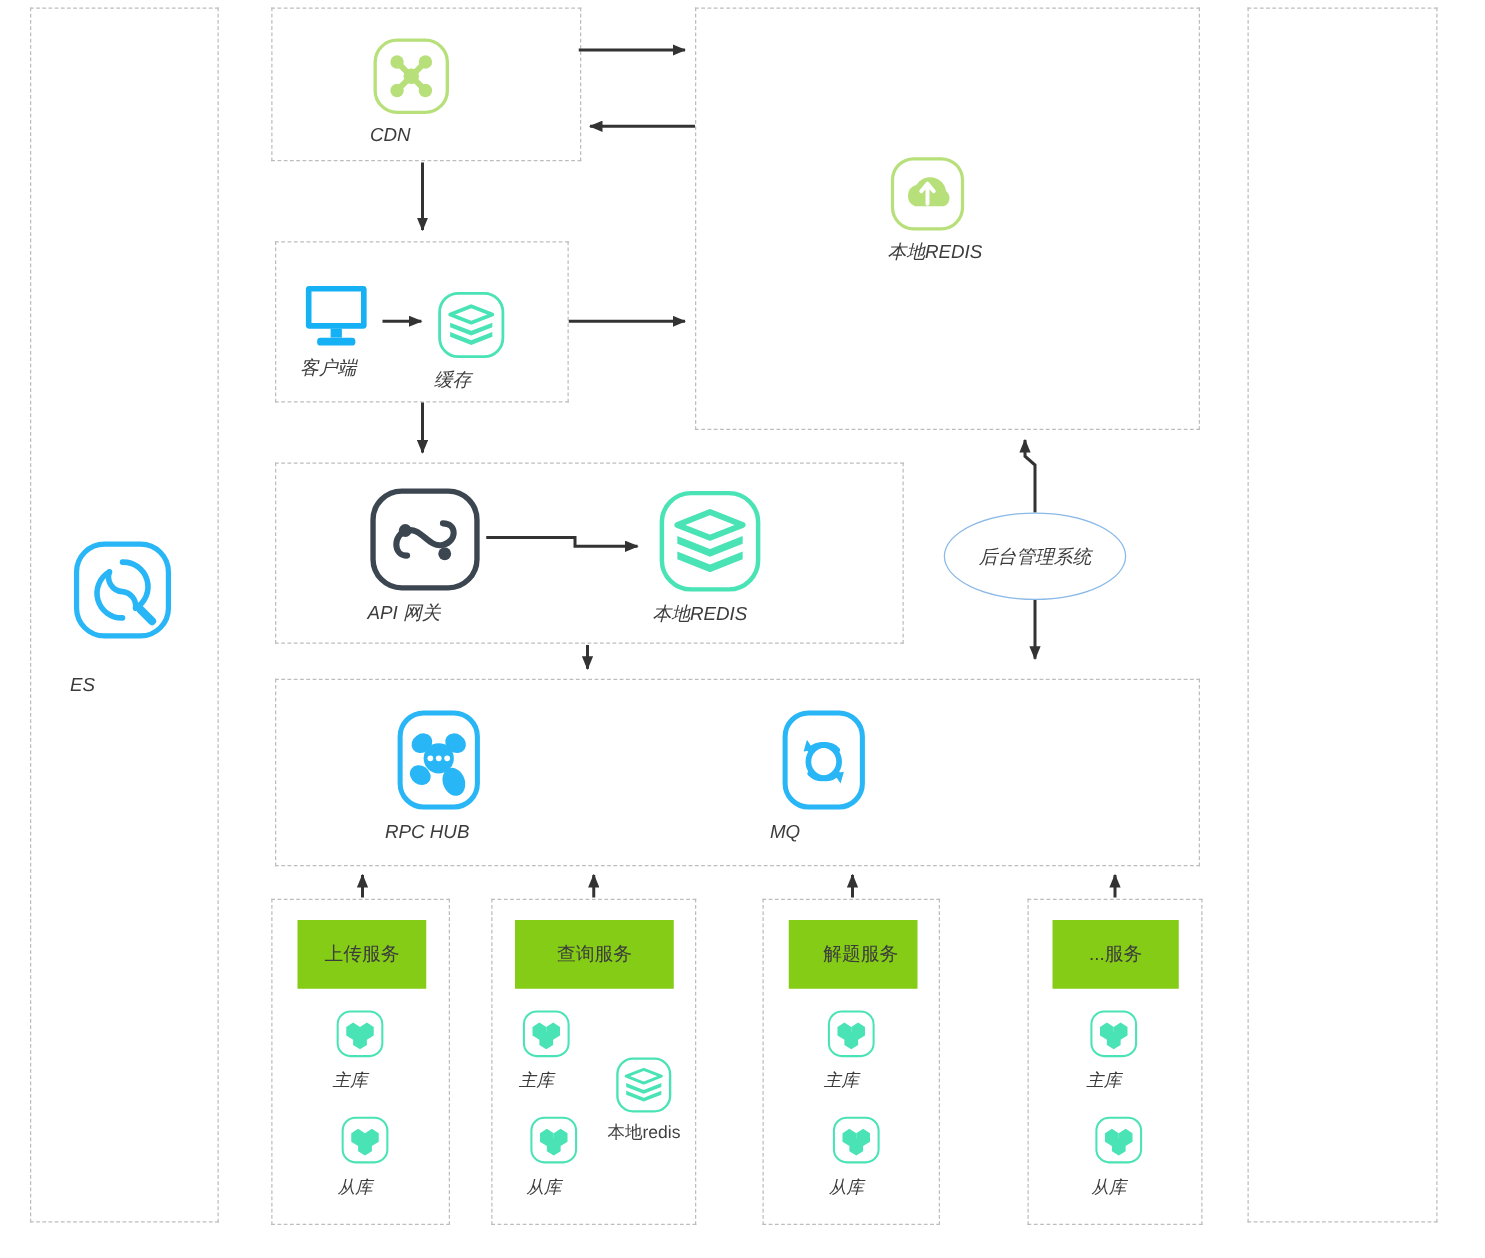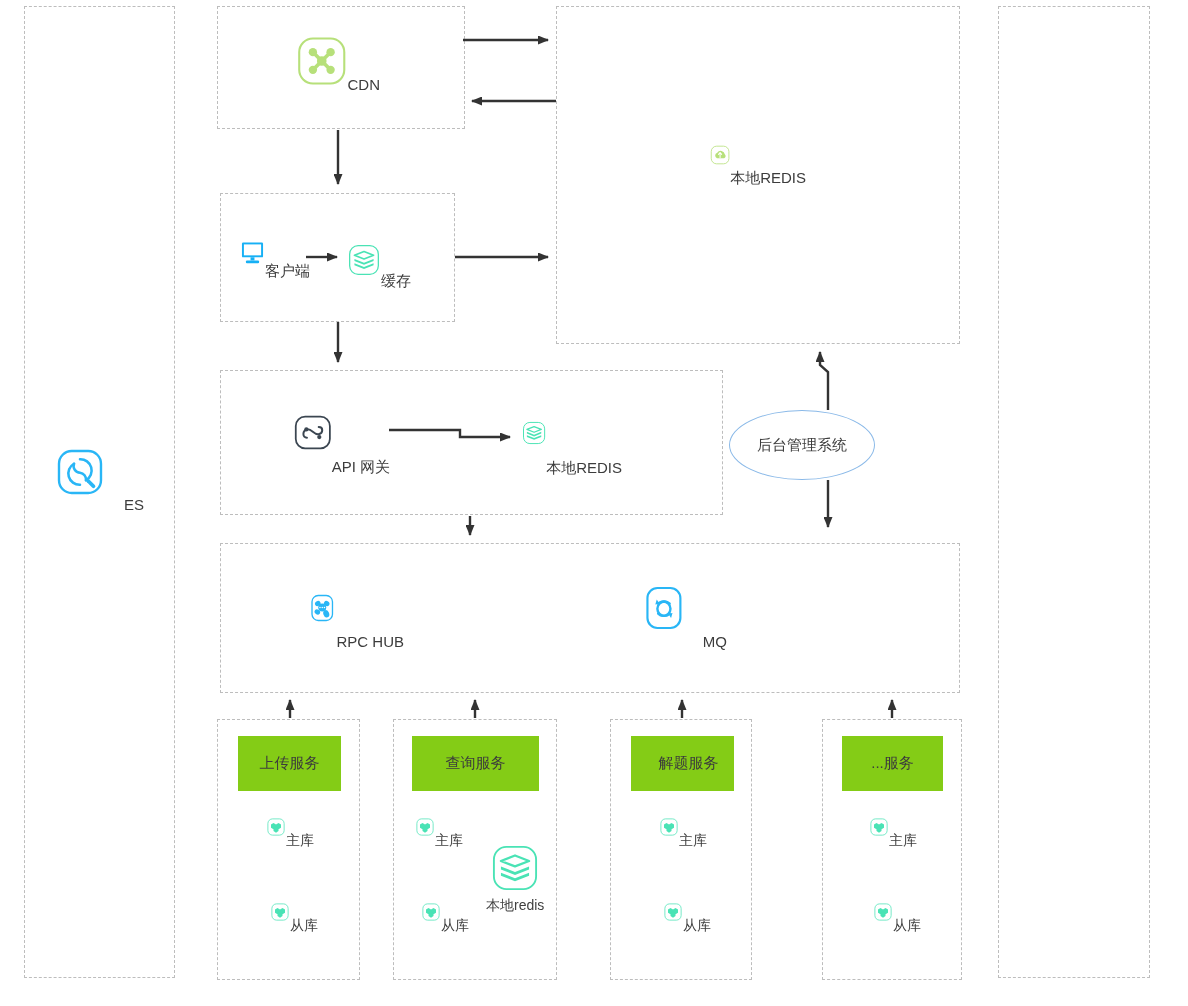--- a/index.html
+++ b/index.html
@@ -19,22 +19,24 @@
   .dash{
     position:absolute;
     border:1.6px dashed #bdbdbd;
     box-sizing:border-box;
     background:transparent;
   }
   
   .node{
     position:absolute;
     display:flex;
-    align-items:flex-end;
+    flex-direction:column;
+    align-items:flex-start;
     justify-content:flex-start;
+    font-style:italic;
   }
   .node .cap{
     margin-top:6px;
     font-size:15px;
     line-height:18px;
     color:#3c3c3c;
     white-space:nowrap;
     text-align:center;
   }
   .node .cap.sm{font-size:14px;}
@@ -202,42 +204,42 @@
       <ellipse cx="21" cy="41" rx="6.5" ry="5.5" fill="#29b6f6" transform="rotate(35 21 41)"></ellipse>
       <ellipse cx="41" cy="45" rx="6.5" ry="8.5" fill="#29b6f6" transform="rotate(-20 41 45)"></ellipse>
       <circle cx="32" cy="31" r="9" fill="#29b6f6"></circle>
       <circle cx="27" cy="31" r="1.7" fill="#ffffff"></circle>
       <circle cx="32" cy="31" r="1.7" fill="#ffffff"></circle>
       <circle cx="37" cy="31" r="1.7" fill="#ffffff"></circle>
     </svg>
     <div class="cap">RPC HUB</div>
   </div>
 
-  <div class="node" style="left:641px;top:565px;width:86px;gap:16px;">
+  <div class="node" style="left:616px;top:565px;width:86px;">
     <svg class="ic" width="86" height="86" viewBox="0 0 64 64">
       <rect x="9" y="4" width="46" height="56" rx="14" ry="14" fill="#ffffff" stroke="#29b6f6" stroke-width="3"></rect>
       <path d="M24,26 A10,10 0 1,1 24,40" fill="none" stroke="#29b6f6" stroke-width="3.4" stroke-linecap="round"></path>
       <path d="M40,26 A10,10 0 1,0 40,40" fill="none" stroke="#29b6f6" stroke-width="3.4" stroke-linecap="round"></path>
       <path d="M22,20 L26,26 L20,27 Z" fill="#29b6f6"></path>
       <path d="M42,46 L38,40 L44,39 Z" fill="#29b6f6"></path>
     </svg>
     <div class="cap">MQ</div>
   </div>
 
   <div class="node" style="left:710px;top:123px;width:96px;">
     <svg class="ic" width="64" height="64" viewBox="0 0 64 64">
       <rect x="4" y="4" width="56" height="56" rx="17" ry="17" fill="#ffffff" stroke="#b7e07a" stroke-width="2.6"></rect>
       <path d="M22,42 A9,9 0 0,1 23,25 A13,13 0 0,1 47,30 A7,7 0 0,1 45,42 Z" fill="#b7e07a"></path>
       <path d="M32,40 L32,24 M32,24 L27,30 M32,24 L37,30" stroke="#ffffff" stroke-width="3.2" fill="none" stroke-linecap="round" stroke-linejoin="round"></path>
     </svg>
     <div class="cap">本地REDIS</div>
   </div>
 
 
-  <div class="ellipse" style="left:729px;top:410px;width:146px;height:70px;">
+  <div class="ellipse" style="left:755px;top:410px;width:146px;height:70px;font-style:italic;">
     <span>后台管理系统</span>
   </div>
 
   <div class="svc-head" style="left:238px;top:736px;width:103px;height:55px;">
     <span>上传服务</span>
   </div>
   <div class="node" style="left:266px;top:805px;width:48px;">
     <svg class="ic" width="44" height="44" viewBox="0 0 64 64">
       <rect x="6" y="6" width="52" height="52" rx="15" ry="15" fill="#ffffff" stroke="#4ae3b5" stroke-width="2.4"></rect>
       <path d="M24,19 L32,24 L32,34 L24,39 L16,34 L16,24 Z" fill="#4ae3b5"></path>

